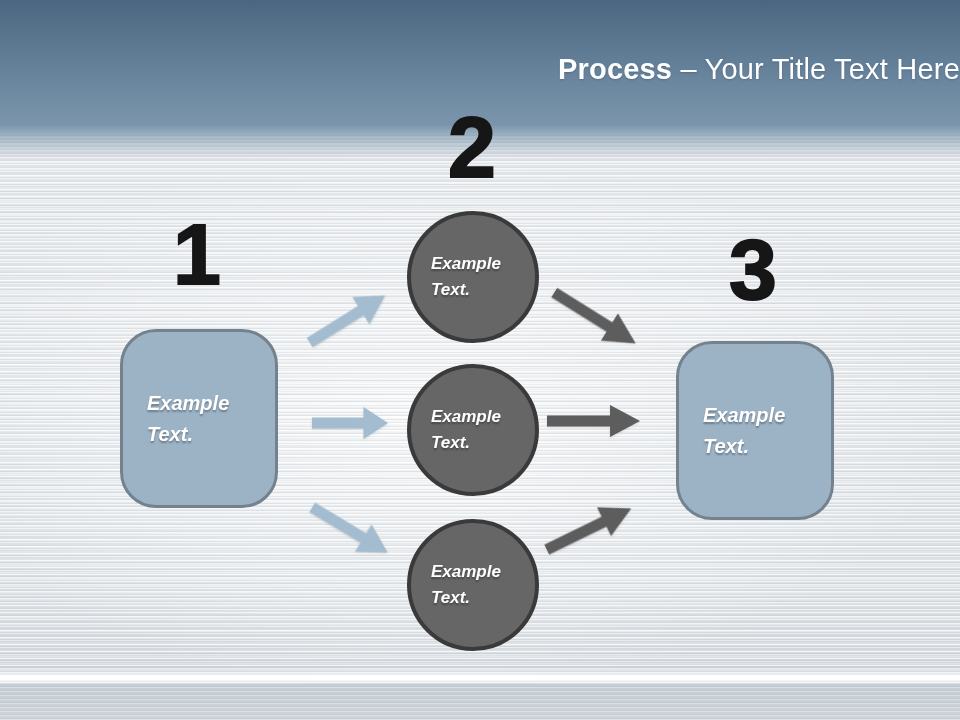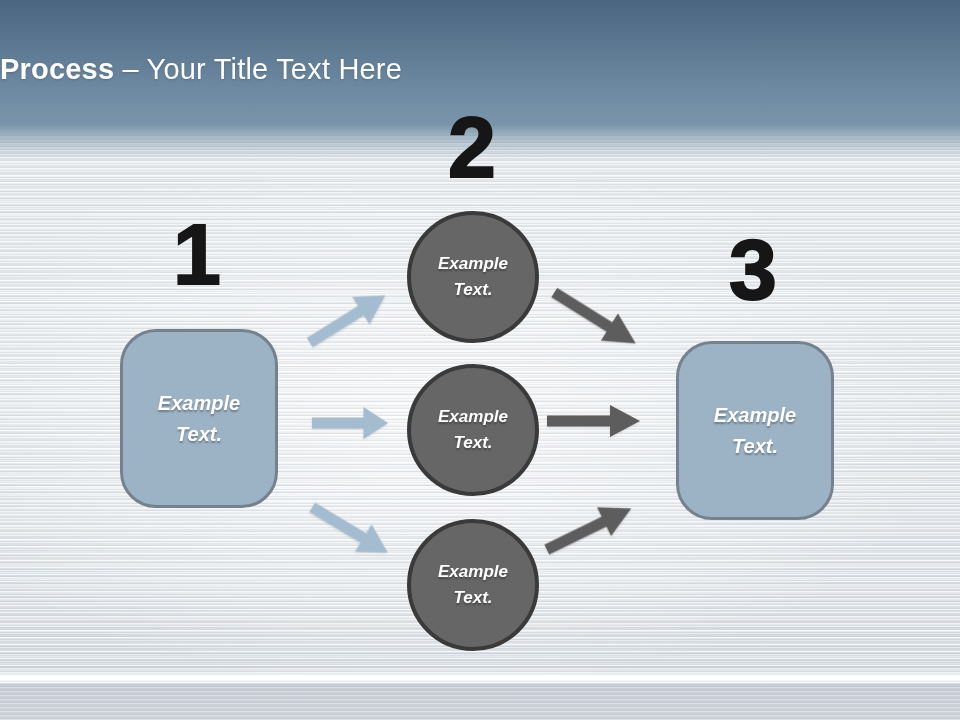--- a/index.html
+++ b/index.html
@@ -26,42 +26,42 @@
     position:absolute; top:0; left:0; right:0; height:160px; z-index:1;
     background:linear-gradient(180deg,
       var(--header-top,#4b6680) 0%,
       var(--header-mid,#6d89a1) 55%,
       var(--header-bottom,#7a95ab) 78%,
       rgba(122,149,171,0.5) 88%,
       rgba(122,149,171,0) 100%);
   }
   .title {
     position:absolute; top:53px; left:0; width:100%; z-index:2;
-    text-align:left; color:var(--title-color,#fdfeff);
+    text-align:right; color:var(--title-color,#fdfeff);
     font-size:29px; font-weight:400; letter-spacing:0.2px;
     text-shadow:0 1px 2px rgba(30,45,60,0.25);
   }
   .title .tb { font-weight:700; }
 
   
   .num {
     position:absolute; z-index:2; width:160px; text-align:center;
     font-size:86px; line-height:1; font-weight:700;
     color:var(--number-color,#161616);
     -webkit-text-stroke:2px var(--number-color,#161616);
   }
   .num1 { left:117px; top:211px; }
   .num2 { left:392px; top:104px; }
   .num3 { left:673px; top:226px; }
 
   
   .shape {
     position:absolute; z-index:2; display:flex; align-items:center; justify-content:center;
     color:var(--shape-text-color,#ffffff); font-style:italic; font-weight:700;
-    text-align:center; text-shadow:0 2px 2px rgba(0,0,0,0.32);
+    text-align:left; text-shadow:0 2px 2px rgba(0,0,0,0.32);
   }
   .box {
     width:158px; height:179px; border-radius:36px;
     background:var(--box-fill,#9cb3c6);
     border:3px solid var(--box-border,#74828e);
     font-size:20px; line-height:1.55;
   }
   .box span { width:104px; }
   .box-left  { left:120px; top:329px; }
   .box-right { left:676px; top:341px; }

